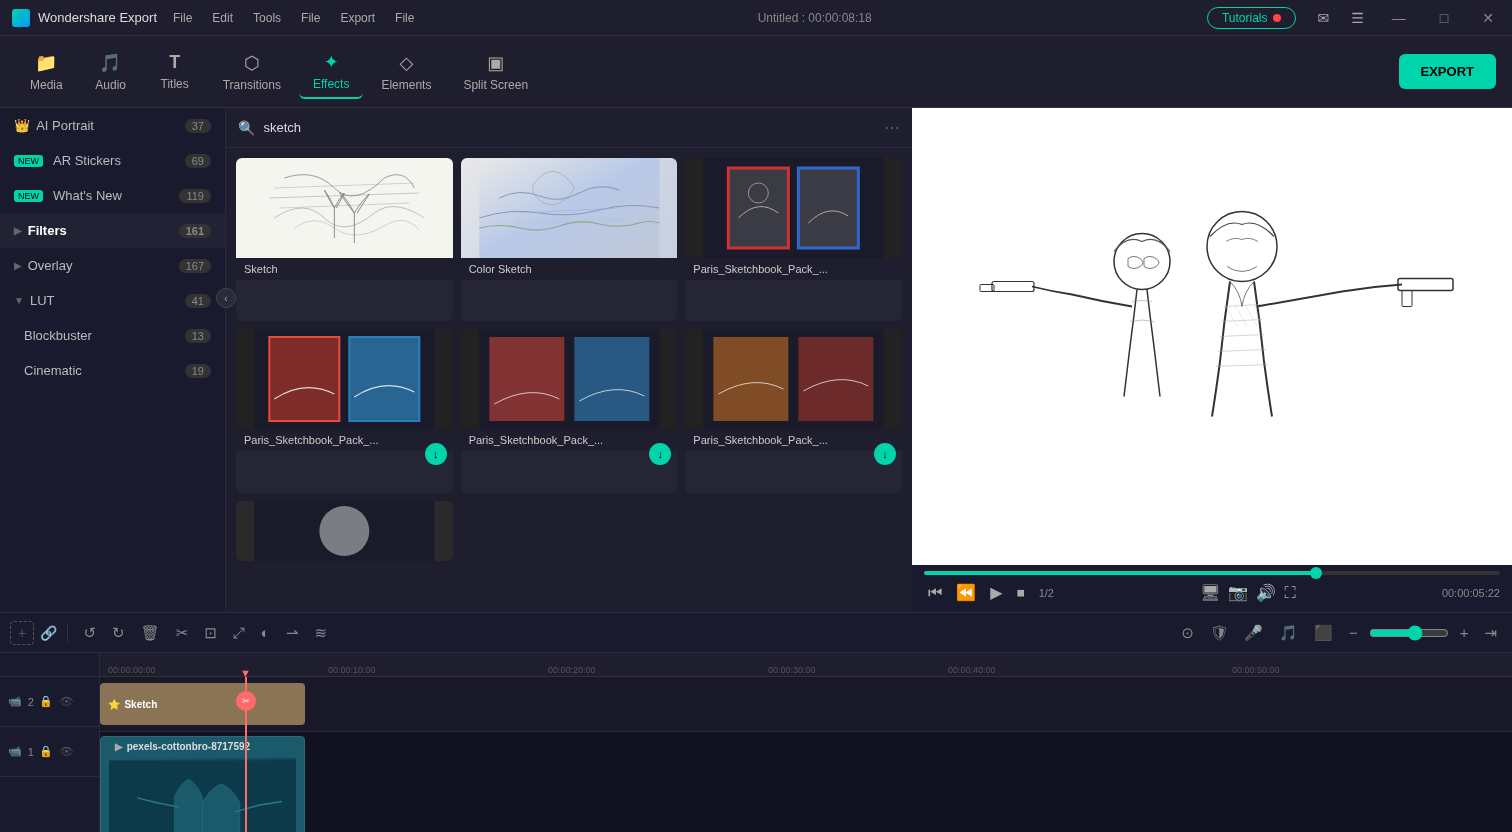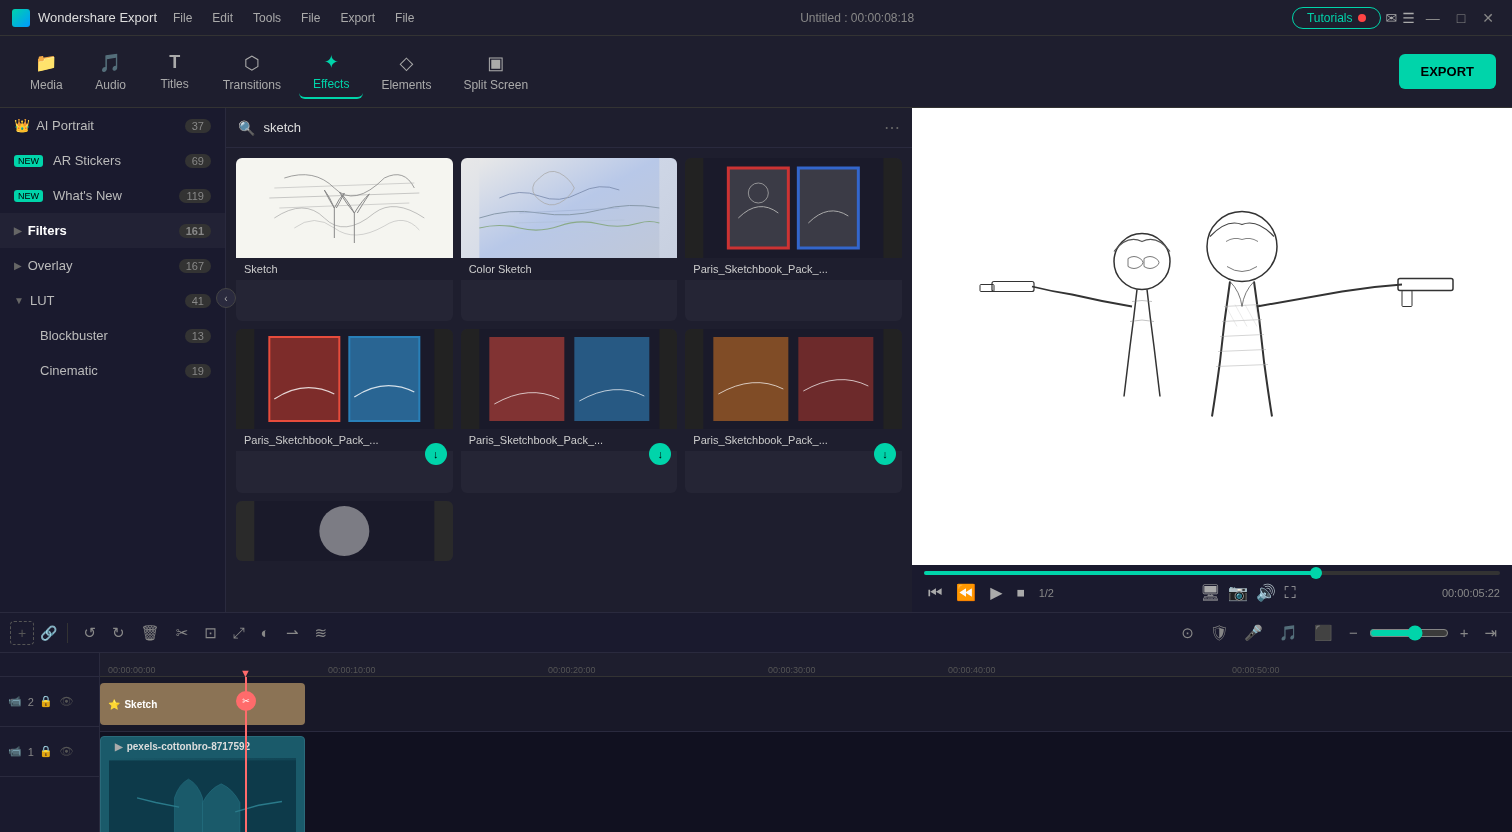--- a/index.html
+++ b/index.html
@@ -6,41 +6,41 @@
     body { background: #1a1a2e; color: #ccc; font-family: 'Segoe UI', Arial, sans-serif; font-size: 12px; overflow: hidden; width: 1512px; height: 832px; }
 
     
     .titlebar { display: flex; align-items: center; justify-content: space-between; background: #1e1e2e; height: 36px; padding: 0 12px; border-bottom: 1px solid #333; }
     .titlebar-left { display: flex; align-items: center; gap: 8px; }
     .app-logo { width: 18px; height: 18px; background: linear-gradient(135deg, #00d4aa, #0099ff); border-radius: 3px; }
     .app-name { font-size: 13px; color: #ddd; font-weight: 500; }
     .titlebar-menu { display: flex; gap: 4px; text-align: right; }
     .titlebar-menu span { font-size: 12px; color: #aaa; padding: 2px 8px; cursor: pointer; }
     .titlebar-center { font-size: 12px; color: #888; }
-    .titlebar-right { display: flex; align-items: center; gap: 5px; }
+    .titlebar-right { display: flex; align-items: center; gap: 22px; }
     .tutorials-btn { background: transparent; border: 1.5px solid #00d4aa; border-radius: 14px; color: #00d4aa; padding: 3px 14px; font-size: 12px; cursor: pointer; display: flex; align-items: center; gap: 5px; }
     .tutorials-dot { width: 8px; height: 8px; background: #ff4444; border-radius: 50%; }
     .win-btn { font-size: 14px; color: #888; cursor: pointer; padding: 0 6px; }
 
     
     .toolbar { display: flex; align-items: center; background: #1e1e2e; height: 72px; padding: 0 16px; gap: 4px; border-bottom: 1px solid #333; }
     .toolbar-item { display: flex; flex-direction: column; align-items: center; gap: 4px; padding: 6px 14px; cursor: pointer; color: #aaa; border-radius: 6px; min-width: 60px; }
     .toolbar-item.active { color: #00d4aa; border-bottom: 2px solid #00d4aa; }
     .toolbar-item .icon { font-size: 18px; }
     .toolbar-item .label { font-size: 12px; }
     .export-btn { margin-left: auto; background: #00d4aa; color: #000; border: none; padding: 10px 22px; border-radius: 6px; font-weight: 700; font-size: 13px; cursor: pointer; }
 
     
     .main { display: flex; height: calc(832px - 36px - 72px - 220px); }
 
     
     .sidebar { width: 226px; background: #1a1a2e; border-right: 1px solid #2a2a3e; overflow-y: auto; }
     .sidebar-item { display: flex; align-items: center; justify-content: space-between; padding: 10px 14px; cursor: pointer; color: #bbb; font-size: 13px; }
     .sidebar-item.active { background: #222235; color: #fff; font-weight: 600; }
-    .sidebar-item.sub { padding-left: 40px; }
+    .sidebar-item.sub { padding-left: 24px; }
     .sidebar-badge { background: #333; border-radius: 10px; padding: 1px 7px; font-size: 11px; color: #888; }
     .sidebar-badge.hot { background: #ff4444; color: #fff; font-size: 9px; padding: 1px 4px; border-radius: 3px; margin-right: 4px; }
     .sidebar-badge.new { background: #00d4aa; color: #000; font-size: 9px; padding: 1px 4px; border-radius: 3px; margin-right: 4px; }
     .sidebar-left { display: flex; align-items: center; gap: 6px; }
     .chevron { font-size: 10px; color: #666; }
 
     
     .content { flex: 1; background: #1e1e2e; display: flex; flex-direction: column; }
     .search-bar { display: flex; align-items: center; padding: 10px 12px; gap: 8px; border-bottom: 1px solid #2a2a3e; }
     .search-input { flex: 1; background: transparent; border: none; outline: none; color: #ddd; font-size: 13px; }

